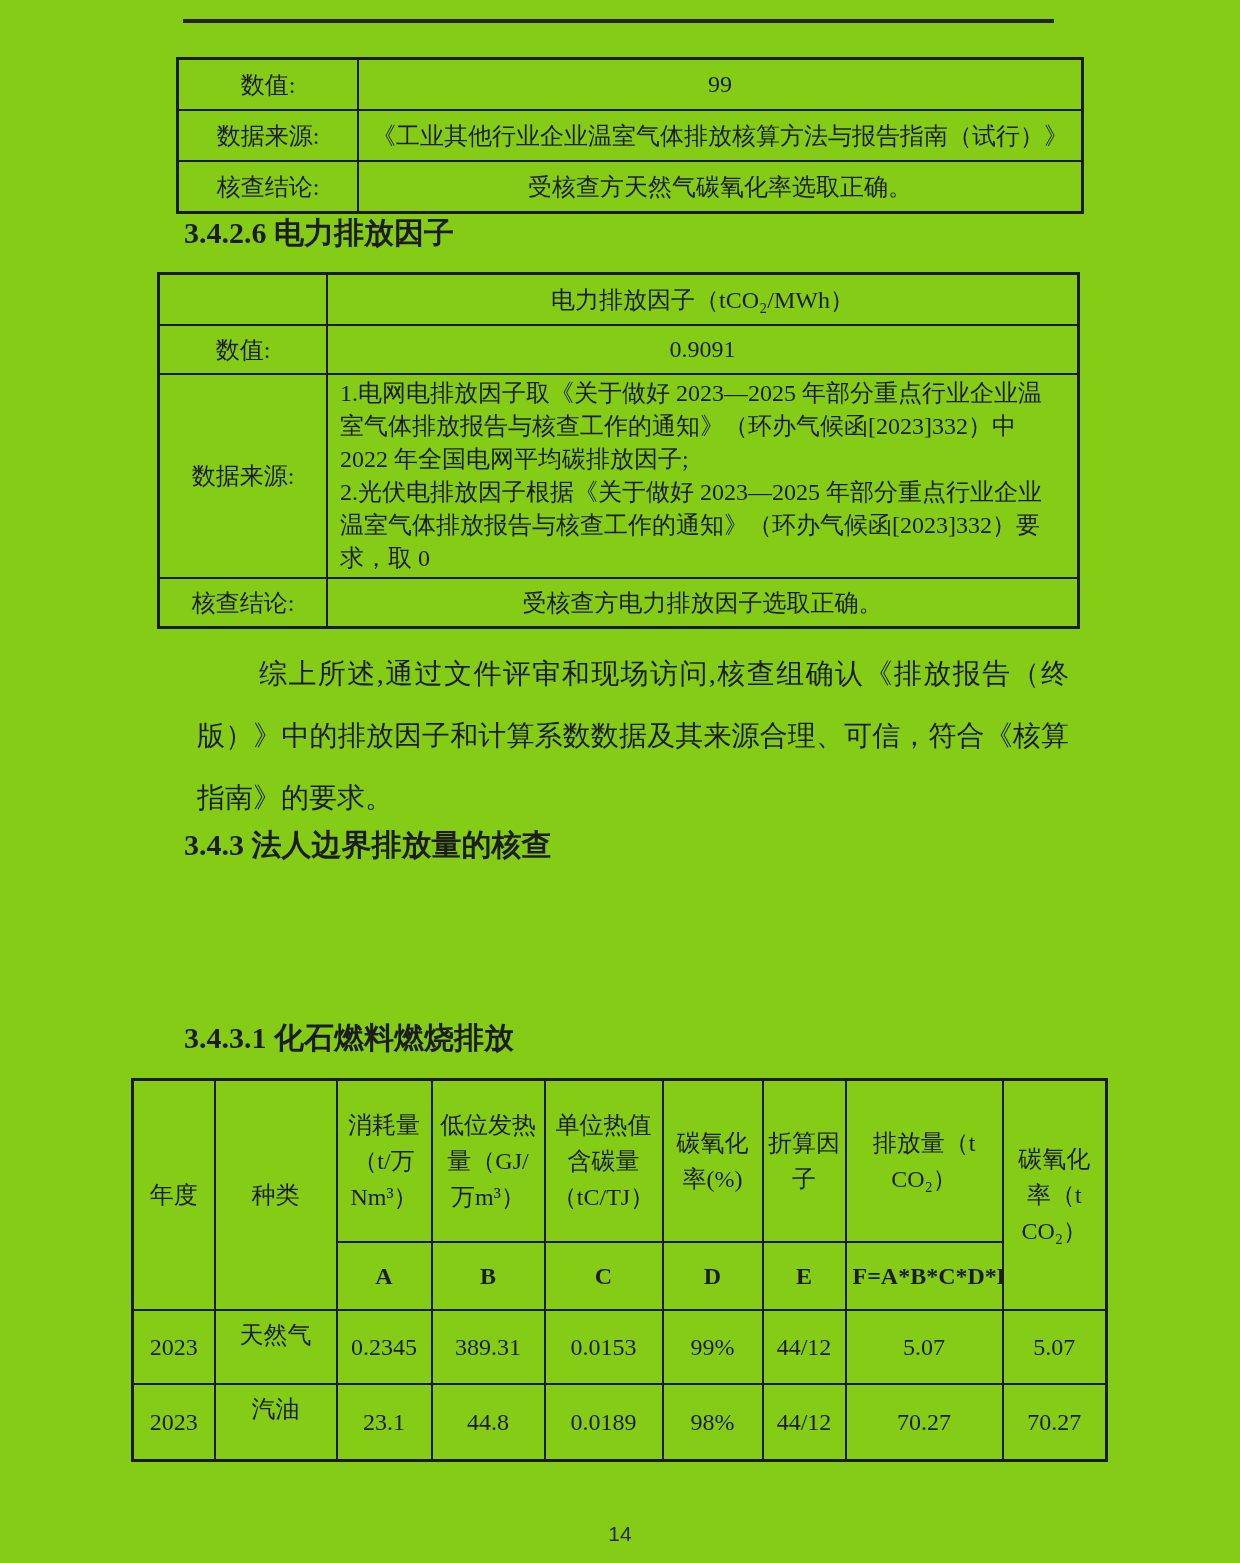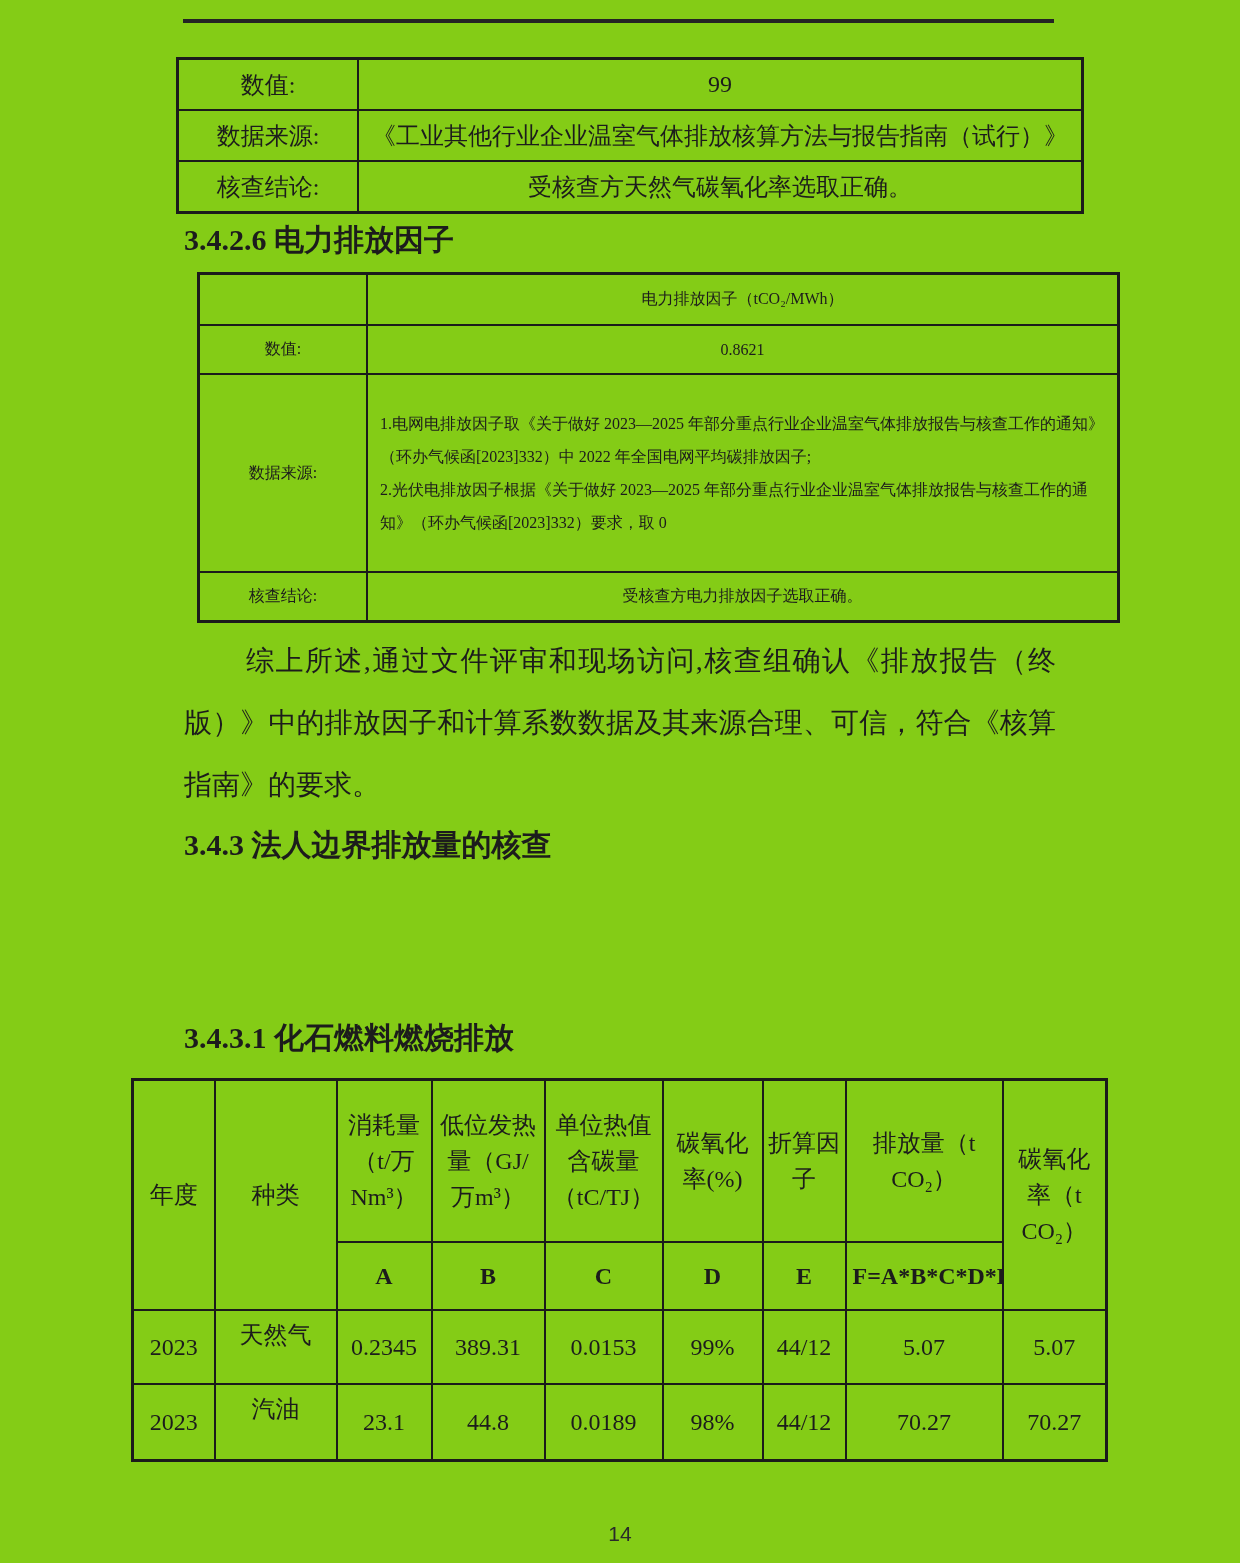--- a/index.html
+++ b/index.html
@@ -38,21 +38,21 @@
     overflow: hidden;
   }
   .t1, .t2, .t3 { border: 3px solid #1b1b1b; }
 
   
   .t1 { left: 176px; top: 57px; width: 908px; font-size: 24px; }
   .t1 td { height: 45px; }
   .t1 .lbl { width: 166px; }
 
   
-  .t2 { left: 157px; top: 272px; width: 923px; font-size: 16px; margin-left: 40px; }
+  .t2 { left: 157px; top: 272px; width: 923px; font-size: 24px; }
   .t2 .lbl { width: 154px; }
   .t2 .r-head td { height: 45px; }
   .t2 .r-val td { height: 43px; }
   .t2 .r-src td { height: 192px; }
   .t2 .r-con td { height: 43px; }
   .t2 .ml {
     text-align: left;
     vertical-align: middle;
     white-space: pre-wrap;
     line-height: 33px;
@@ -62,28 +62,28 @@
   
   .hd {
     position: absolute;
     left: 184px;
     margin: 0;
     font-size: 30px;
     font-weight: bold;
     line-height: 36px;
     white-space: nowrap;
   }
-  .hd-3426 { top: 222px; }
+  .hd-3426 { top: 215px; }
   .hd-343  { top: 827px; }
   .hd-3431 { top: 1020px; }
   .para {
     position: absolute;
     left: 180px;
     width: 872px;
-    margin: 4px;
+    margin: 17px;
     font-size: 28px;
     line-height: 62px;
     text-align: justify;
     text-indent: 62px;
   }
   .p1 { top: 626px; }
   .p2 { top: 879px; }
 
   
   .t3 { left: 131px; top: 1078px; width: 974px; font-size: 24px; }
@@ -132,21 +132,21 @@
   <h2 class="hd hd-3426">3.4.2.6 电力排放因子</h2>
 
   <table class="t2">
     <tbody>
         <tr class="r-head">
       <td class="lbl"></td>
       <td>电力排放因子（tCO₂/MWh）</td>
     </tr>
     <tr class="r-val">
       <td class="lbl">数值:</td>
-      <td>0.8621</td>
+      <td>0.9091</td>
     </tr>
     <tr class="r-src">
       <td class="lbl">数据来源:</td>
       <td class="ml">1.电网电排放因子取《关于做好 2023—2025 年部分重点行业企业温室气体排放报告与核查工作的通知》（环办气候函[2023]332）中 2022 年全国电网平均碳排放因子;
 2.光伏电排放因子根据《关于做好 2023—2025 年部分重点行业企业温室气体排放报告与核查工作的通知》（环办气候函[2023]332）要求，取 0</td>
     </tr>
     <tr class="r-con">
       <td class="lbl">核查结论:</td>
       <td>受核查方电力排放因子选取正确。</td>
     </tr>

